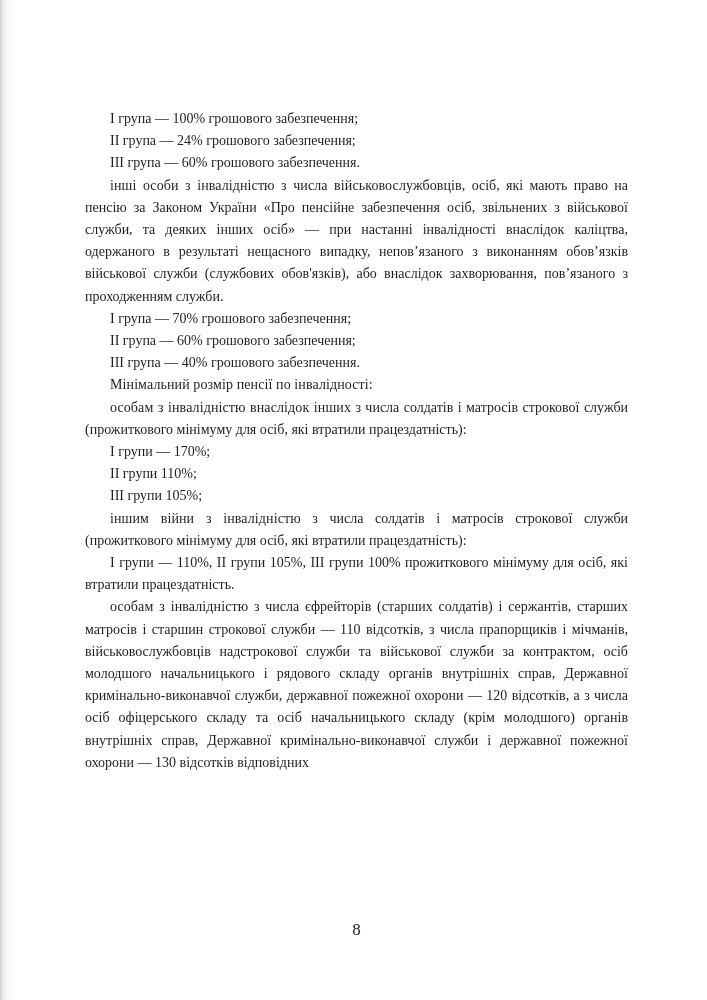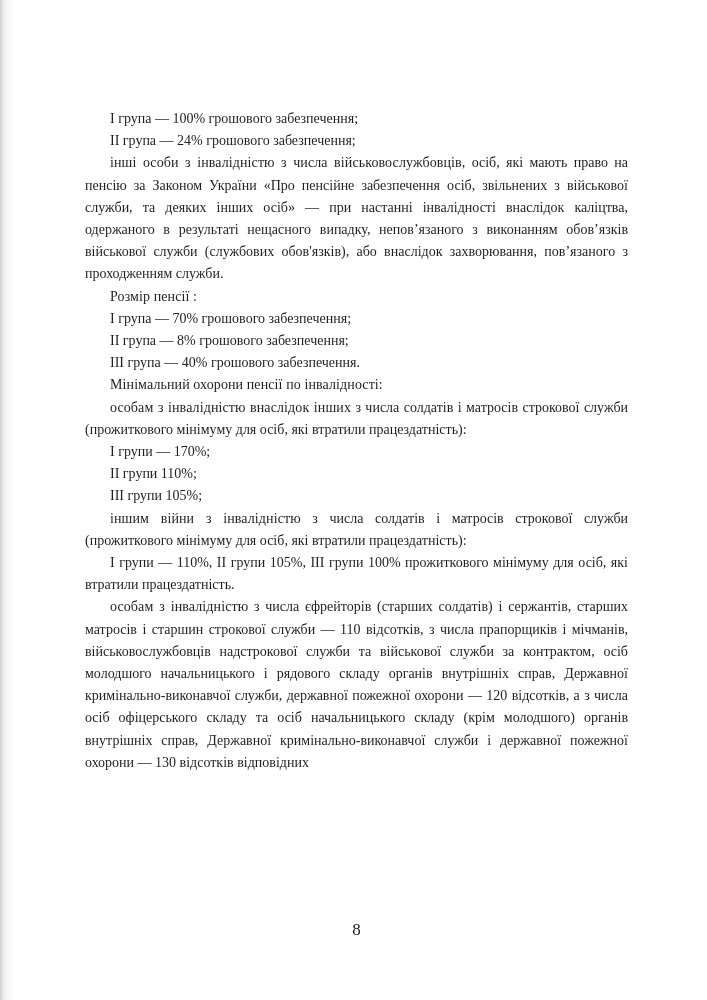--- a/index.html
+++ b/index.html
@@ -47,26 +47,26 @@
     color: #222222;
   }
 </style>
 </head>
 <body>
 
 <div class="page">
   <div class="text-block">
       <p><span>І група — 100% грошового забезпечення;</span></p>
       <p><span>ІІ група — 24% грошового забезпечення;</span></p>
+      <p><span>ІІІ група — 60% грошового забезпечення.</span></p>
       <p><b>інші особи з інвалідністю з числа військовослужбовців</b><span>, осіб, які мають право на пенсію за Законом України «Про пенсійне забезпечення осіб, звільнених з військової служби, та деяких інших осіб» — при настанні інвалідності внаслідок каліцтва, одержаного в результаті нещасного випадку, непов’язаного з виконанням обов’язків військової служби (службових обов'язків), або внаслідок захворювання, пов’язаного з проходженням служби.</span></p>
-      <p><b>Розмір пенсії</b><span> :</span></p>
       <p><span>І група — 70% грошового забезпечення;</span></p>
-      <p><span>ІІ група — 8% грошового забезпечення;</span></p>
+      <p><span>ІІ група — 60% грошового забезпечення;</span></p>
       <p><span>ІІІ група — 40% грошового забезпечення.</span></p>
-      <p><b>Мінімальний охорони пенсії по інвалідності:</b></p>
+      <p><b>Мінімальний розмір пенсії по інвалідності:</b></p>
       <p><b>особам з інвалідністю внаслідок інших</b><span> з числа солдатів і матросів строкової служби (прожиткового мінімуму для осіб, які втратили працездатність):</span></p>
       <p><span>І групи — 170%;</span></p>
       <p><span>ІІ групи 110%;</span></p>
       <p><span>ІІІ групи 105%;</span></p>
       <p><b>іншим війни з інвалідністю</b><span> з числа солдатів і матросів строкової служби (прожиткового мінімуму для осіб, які втратили працездатність):</span></p>
       <p><span>І групи — 110%, ІІ групи 105%, ІІІ групи 100% прожиткового мінімуму для осіб, які втратили працездатність.</span></p>
       <p><b>особам з інвалідністю</b><span> з числа єфрейторів (старших солдатів) і сержантів, старших матросів і старшин строкової служби — 110 відсотків, з числа прапорщиків і мічманів, військовослужбовців надстрокової служби та військової служби за контрактом, осіб молодшого начальницького і рядового складу органів внутрішніх справ, Державної кримінально-виконавчої служби, державної пожежної охорони — 120 відсотків, а з числа осіб офіцерського складу та осіб начальницького складу (крім молодшого) органів внутрішніх справ, Державної кримінально-виконавчої служби і державної пожежної охорони — 130 відсотків відповідних</span></p>
     </div>
   <div class="page-number">8</div>
 </div>

